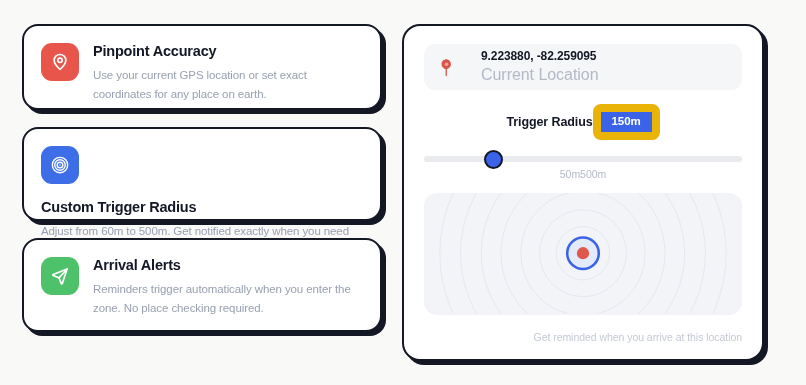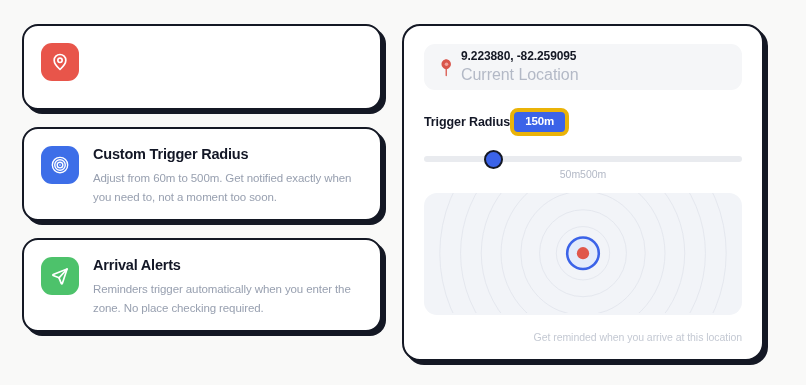--- a/index.html
+++ b/index.html
@@ -39,21 +39,21 @@
     border: 2px solid #141824;
     border-radius: 16px;
     box-shadow: 4px 4px 0 0 #141824;
     box-sizing: border-box;
     padding: 16px 18px 16px 17px;
     display: flex;
     align-items: flex-start;
     gap: 14px;
   }
   .feature-card.c1 { height: 86px; }
-  .feature-card.c2 { height: 94px; }
+  .feature-card.c2 { height: 94px; flex-direction: column; }
   .feature-card.c3 { height: 94px; }
 
   .feat-icon {
     flex: 0 0 auto;
     width: 38px;
     height: 38px;
     border-radius: 11px;
     display: flex;
     align-items: center;
     justify-content: center;
@@ -95,21 +95,21 @@
     box-sizing: border-box;
     padding: 18px 20px 14px 20px;
   }
 
   .loc-card {
     background: #f5f6f8;
     border-radius: 11px;
     height: 46px;
     display: flex;
     align-items: center;
-    gap: 8px;
+    gap: 28px;
     padding: 0 16px;
     box-sizing: border-box;
   }
   .pin-wrap { flex: 0 0 auto; display:flex; align-items:center; }
   .loc-lines { display: flex; flex-direction: column; gap: 2px; }
   .loc-coords {
     font-size: 12px;
     font-weight: bold;
     color: #141824;
     letter-spacing: -0.1px;
@@ -118,36 +118,36 @@
   .loc-sub {
     font-size: 16px;
     color: #b3b9c6;
     letter-spacing: -0.05px;
     line-height: 1.15;
   }
 
   .radius-row {
     display: flex;
     align-items: center;
-    justify-content: flex-start;
+    justify-content: center;
     margin-top: 20px;
     height: 24px;
   }
   .radius-label {
     font-size: 12.5px;
     font-weight: bold;
     color: #131726;
     letter-spacing: -0.1px;
   }
   .radius-badge {
     background: #3b63e8;
     color: #ffffff;
     font-size: 11.5px;
     font-weight: bold;
-    border: 4px solid #eab308;
+    border: 8px solid #eab308;
     border-radius: 8px;
     padding: 3px 11px 4px 11px;
     line-height: 1.15;
     letter-spacing: -0.1px;
   }
 
   .slider-wrap {
     position: relative;
     margin-top: 16px;
     height: 18px;
@@ -208,20 +208,24 @@
 <div class="stage">
 
   <div class="left-col">
 
     <div class="feature-card c1">
       <div class="feat-icon icon-red">
         <svg width="20" height="20" viewBox="0 0 24 24" fill="none" stroke="#ffffff" stroke-width="2" stroke-linecap="round" stroke-linejoin="round">
           <path d="M12 21s7-6.2 7-11a7 7 0 1 0-14 0c0 4.8 7 11 7 11z"></path>
           <circle cx="12" cy="10" r="2.6"></circle>
         </svg>
+      </div>
+      <div class="feat-text">
+        <p class="feat-title">Pinpoint Accuracy</p>
+        <p class="feat-desc">Use your current GPS location or set exact coordinates for any place on earth.</p>
       </div>
     </div>
 
     <div class="feature-card c2">
       <div class="feat-icon icon-blue">
         <svg width="20" height="20" viewBox="0 0 24 24" fill="none" stroke="#ffffff" stroke-width="1.7">
           <circle cx="12" cy="12" r="9.2"></circle>
           <circle cx="12" cy="12" r="6.3"></circle>
           <circle cx="12" cy="12" r="3.4"></circle>
           <circle cx="12" cy="12" r="1" fill="#ffffff" stroke="none"></circle>

